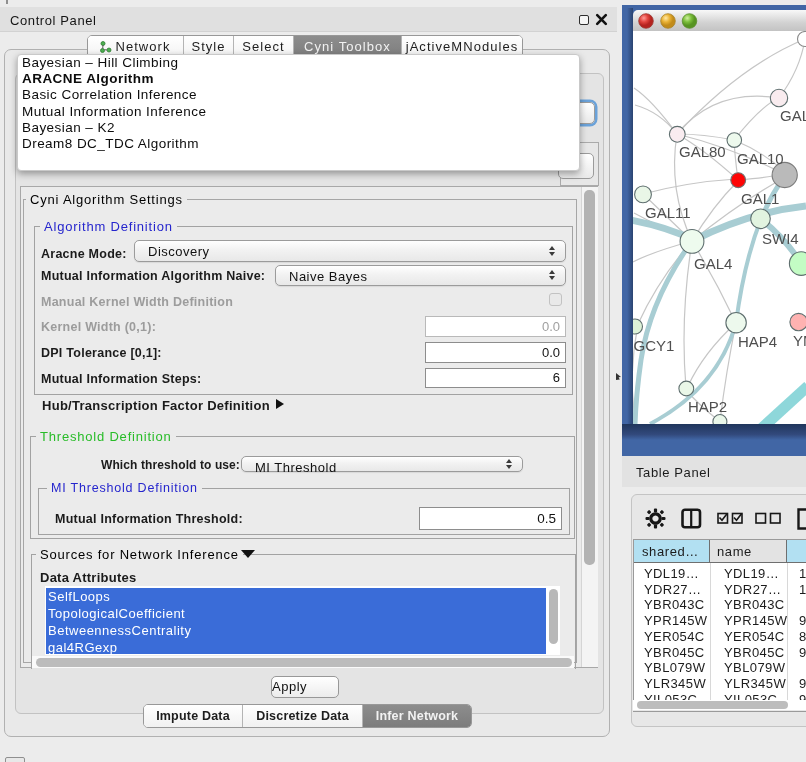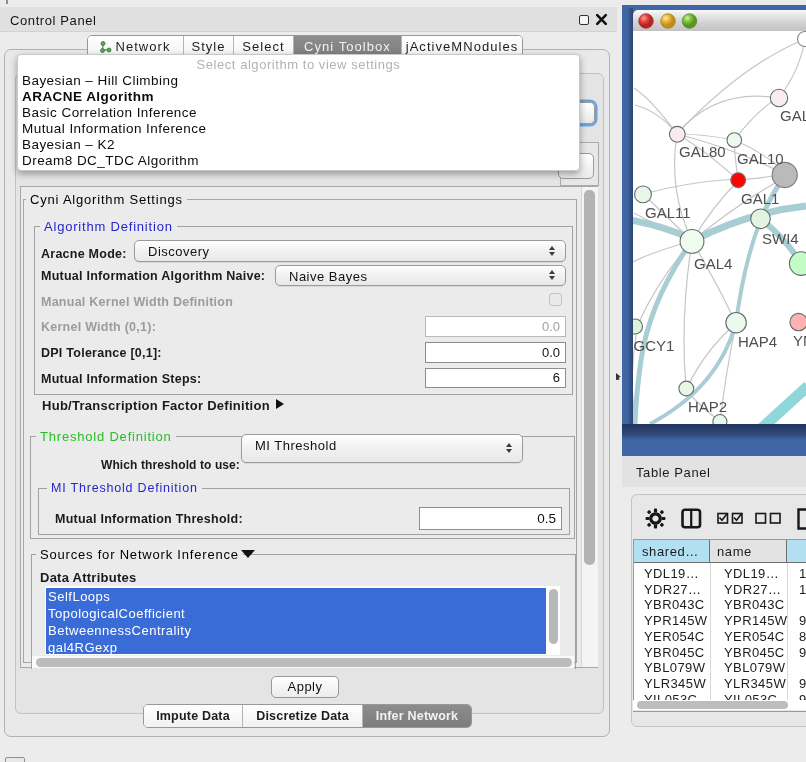--- a/index.html
+++ b/index.html
@@ -72,21 +72,21 @@
 <div class="fld" style="left:425px;top:342px;width:141px;height:21px;line-height:19px">0.0</div>
 <div class="lbl" style="left:41px;top:372px">Mutual Information Steps:</div>
 <div class="fld" style="left:425px;top:368px;width:141px;height:20px;line-height:18px">6</div>
 
 <div class="lbl" style="left:42px;top:398px;font-size:13px;letter-spacing:.28px">Hub/Transcription Factor Definition</div>
 <div class="abs" style="left:276px;top:398.5px;width:0;height:0;border-top:5.8px solid transparent;border-bottom:5.8px solid transparent;border-left:8.5px solid #111"></div>
 
 <div class="grp" style="left:30px;top:436px;width:543px;height:101px"></div>
 <div class="gt" style="left:36px;top:430px;color:#28bc28">Threshold Definition</div>
 <div class="lbl" style="left:101px;top:458px;font-size:12px;letter-spacing:.1px">Which threshold to use:</div>
-<div class="combo" style="left:241px;top:434px;width:282px;height:29px">
+<div class="combo" style="left:241px;top:456px;width:282px;height:16px">
     <span class="t">MI Threshold</span>
     <span class="arrs">
       <span class="upt"></span>
       <span class="dnt"></span>
     </span>
   </div>
 
 <div class="grp" style="left:38px;top:488px;width:530px;height:45px"></div>
 <div class="gt" style="left:47px;top:482px;color:#2525cd;font-size:12.5px">MI Threshold Definition</div>
 <div class="lbl" style="left:55px;top:512px">Mutual Information Threshold:</div>
@@ -98,21 +98,21 @@
 <div class="lbl" style="left:40px;top:570px;font-size:13px">Data Attributes</div>
 
 <div class="abs" style="left:45px;top:586px;width:515px;height:69px;background:#fff"></div>
 <div class="abs" style="left:46px;top:588px;width:500px;height:66px;background:#3a6cd8"></div>
 <div class="abs" style="left:48px;top:588px;color:#fff;font-size:13px;letter-spacing:.5px;line-height:17px">SelfLoops<br>TopologicalCoefficient<br>BetweennessCentrality<br>gal4RGexp</div>
 <div class="abs" style="left:549px;top:589px;width:9px;height:55px;background:#b8b8b8;border-radius:4.5px"></div>
 
 <div class="abs" style="left:32px;top:656px;width:542px;height:12px;background:#fafafa"></div>
 <div class="abs" style="left:36px;top:658px;width:536px;height:9px;background:#bcbcbc;border-radius:4.5px"></div>
 
-<div class="abs" style="left:271px;top:676px;width:66px;height:20px;border:1px solid #989898;border-radius:5px;background:linear-gradient(#ffffff,#ececec);text-align:center;font-size:13px;letter-spacing:.5px;line-height:19px;color:#111">Apply</div>
+<div class="abs" style="left:271px;top:676px;width:66px;height:20px;border:1px solid #989898;border-radius:5px;background:linear-gradient(#ffffff,#ececec);text-align:left;font-size:13px;letter-spacing:.5px;line-height:19px;color:#111">Apply</div>
 
 <div class="seg" style="left:143px;top:704px;width:327px;height:22px;font-weight:bold">
 <div style="width:98px;font-size:12.5px;letter-spacing:.2px;font-weight:bold">Impute Data</div>
 <div style="width:119px;font-size:12.5px;letter-spacing:.2px;font-weight:bold">Discretize Data</div>
 <div class="sel" style="flex:1;font-size:12.5px;letter-spacing:.2px;font-weight:bold">Infer Network</div>
 </div>
 
 <div class="seg" style="left:87px;top:35px;width:434px;height:23px">
 <div style="width:95px;line-height:22px"><svg width="12" height="12" viewBox="0 0 12 12" style="vertical-align:-2px;margin-right:3px">
         <circle cx="3" cy="2.5" r="2" fill="#4caf50" stroke="#2e7d32" stroke-width=".8"></circle>
@@ -120,21 +120,20 @@
         <circle cx="9" cy="9" r="2" fill="#4caf50" stroke="#2e7d32" stroke-width=".8"></circle>
         <path d="M3 4 L2.7 7.5 M4.5 8.7 L7 9" stroke="#555" stroke-width="1"></path>
       </svg>Network</div>
 <div style="width:49px">Style</div>
 <div style="width:59px">Select</div>
 <div class="sel" style="width:107px">Cyni Toolbox</div>
 <div style="flex:1">jActiveMNodules</div>
 </div>
 
 <div class="abs" style="left:17px;top:54px;width:561px;height:115px;background:#fff;border:1px solid #c9c9c9;border-radius:4px;box-shadow:0 3px 7px rgba(0,0,0,.35)">
-<div style="text-align:center;font-size:13px;letter-spacing:.55px;color:#b2b2b2;height:17.5px;line-height:19px">Select algorithm to view settings</div>
 <div class="prow">Bayesian – Hill Climbing</div>
 <div class="prow" style="font-weight:bold">ARACNE Algorithm</div>
 <div class="prow">Basic Correlation Inference</div>
 <div class="prow">Mutual Information Inference</div>
 <div class="prow">Bayesian – K2</div>
 <div class="prow">Dream8 DC_TDC Algorithm</div>
 </div>
 
 <div class="abs" style="left:5px;top:757px;width:18px;height:10px;background:#e8e8e8;border:1.5px solid #8f8f8f;border-radius:2px"></div>
 

